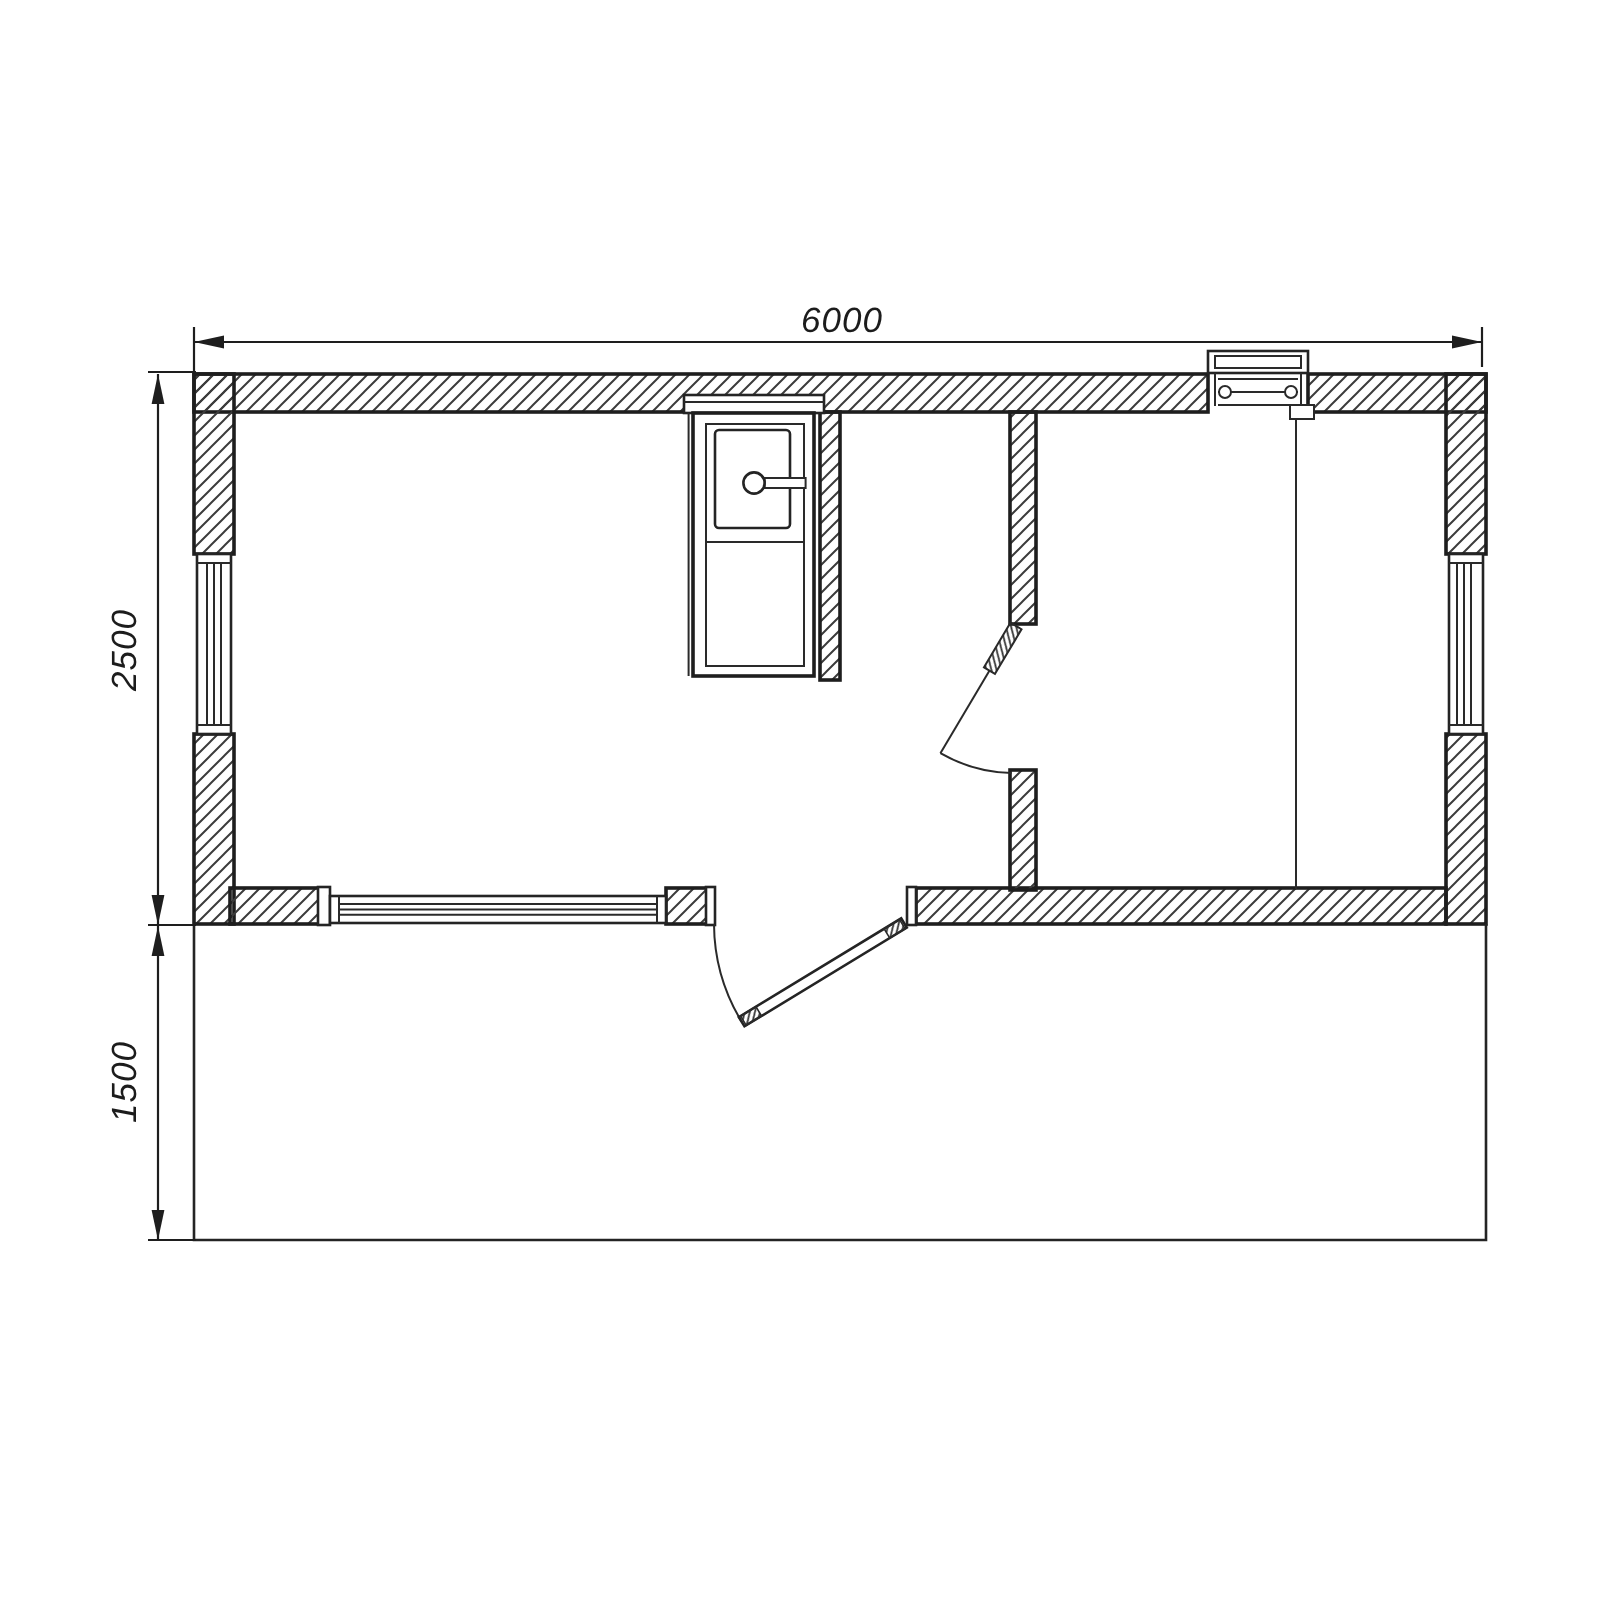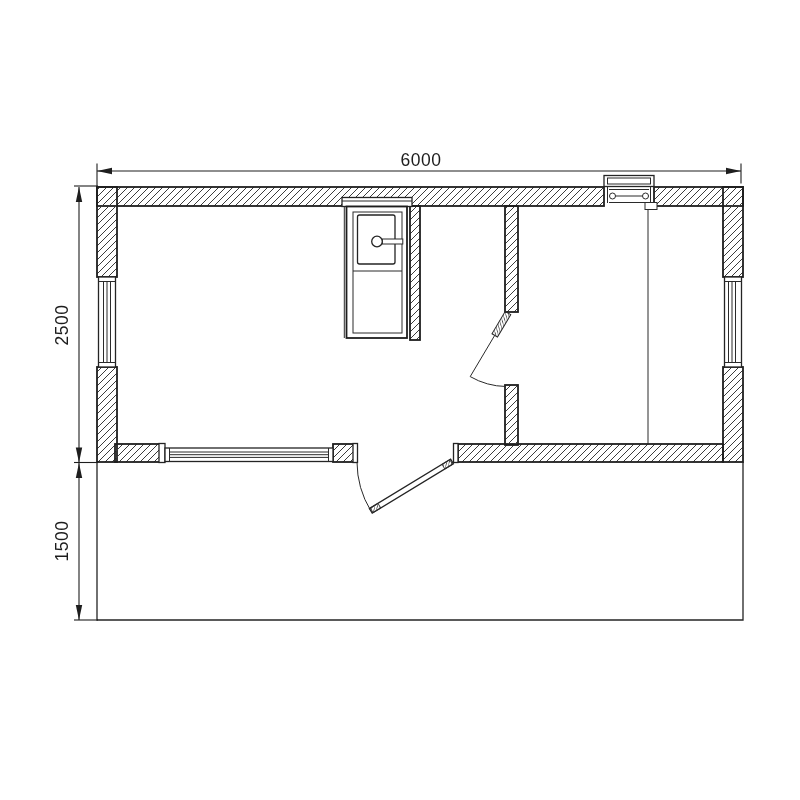--- a/index.html
+++ b/index.html
@@ -1,16 +1,16 @@
 <!DOCTYPE html>
 <html><head>
 <meta charset="utf-8">
 <style>
   html, body { margin: 0; padding: 0; background: #ffffff; }
-  .page { position: relative; width: 800px; height: 800px; background: #ffffff; overflow: hidden; }
+  .page { position: relative; width: 800px; height: 800px; background: #ffffff; overflow: hidden; font-style: italic; }
   svg { display: block; }
   .wall { fill: url(#hatch); stroke: #1e1e1e; stroke-width: 1.8; }
   .thick { stroke: #1e1e1e; stroke-width: 1.8; fill: none; }
   .med   { stroke: #242424; stroke-width: 1.3; fill: none; }
   .thin  { stroke: #2a2a2a; stroke-width: 1;   fill: none; }
   .whitefill { fill: #ffffff; }
   .dim   { stroke: #1e1e1e; stroke-width: 1.1; fill: none; }
   .arrow { fill: #1e1e1e; stroke: none; }
   .dim-label {
     font-family: "Liberation Sans", "DejaVu Sans", sans-serif;

